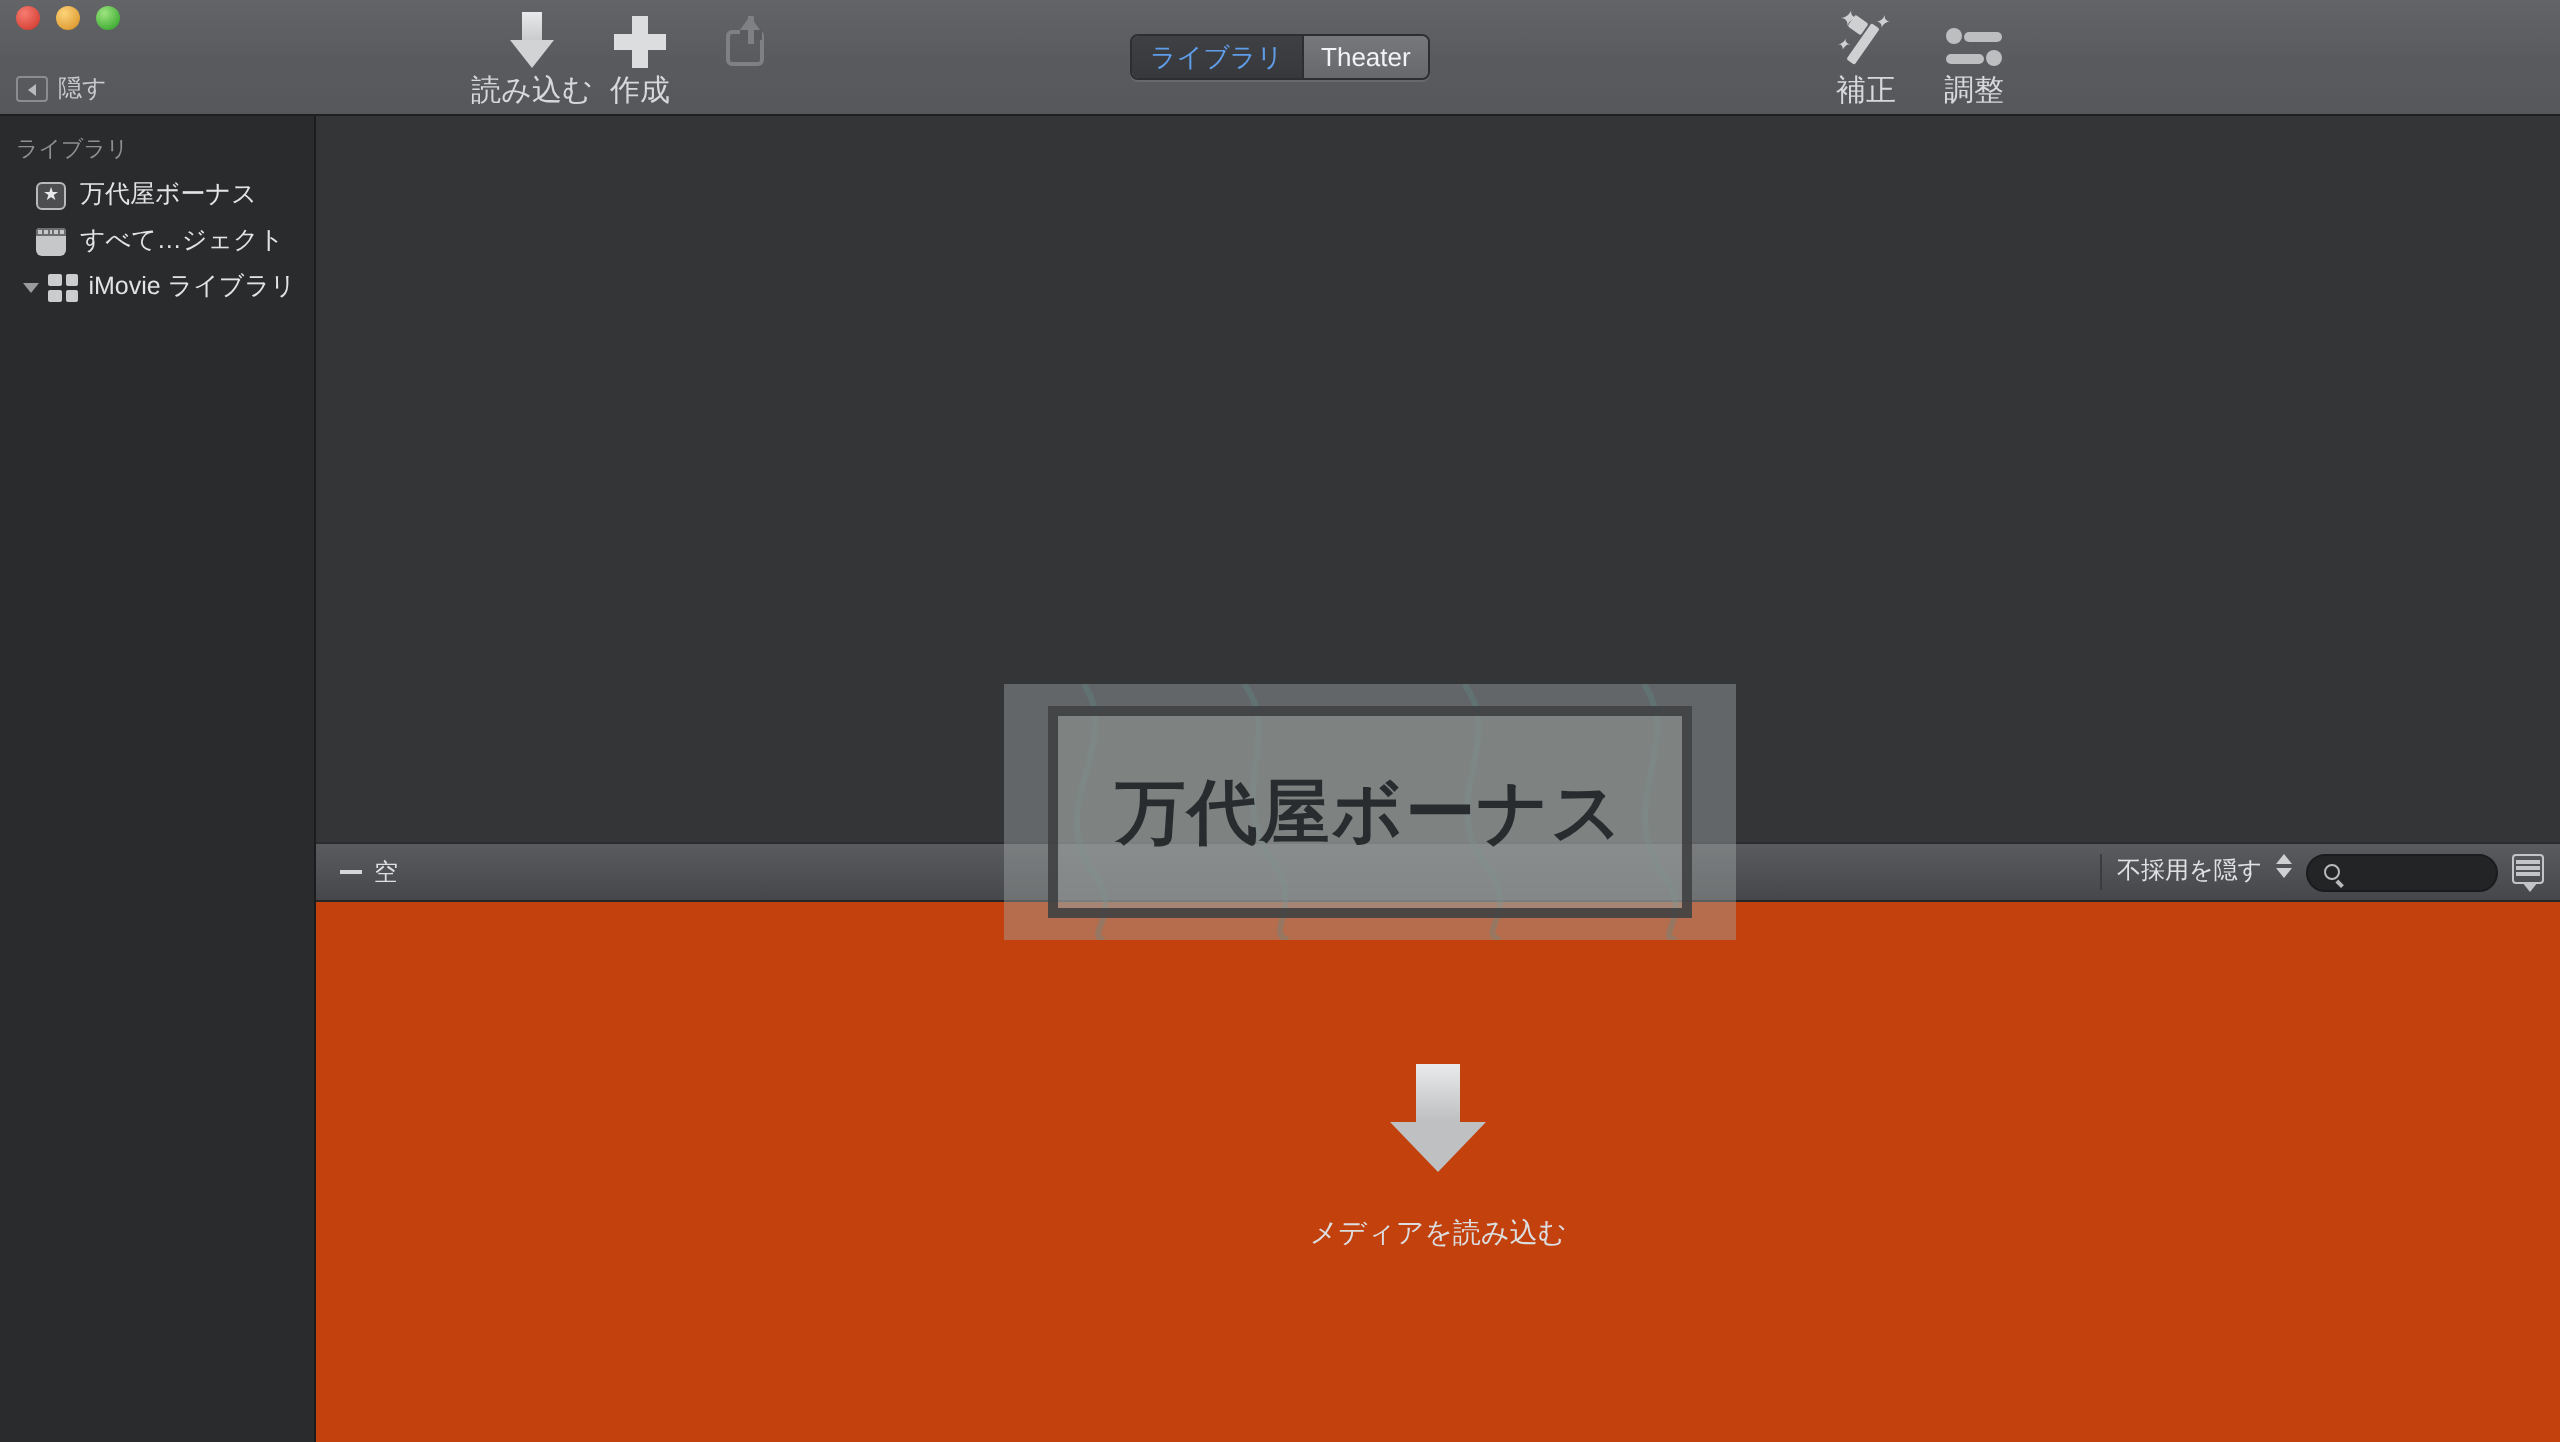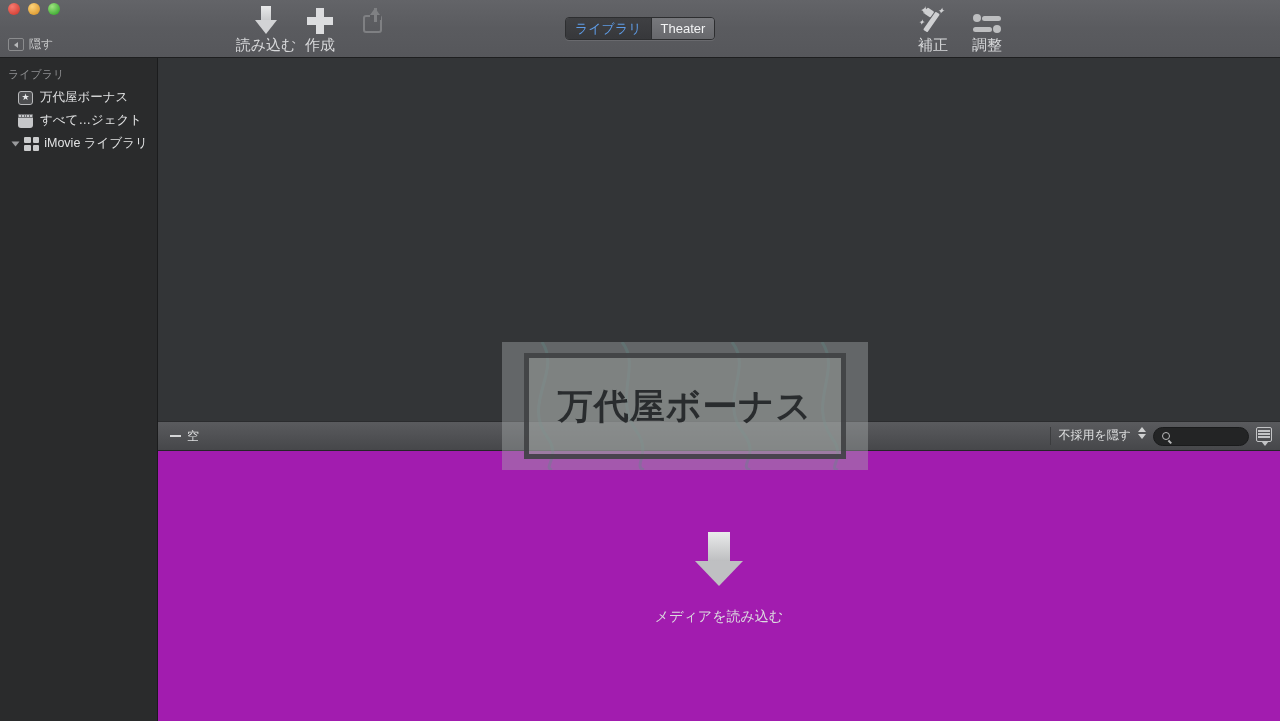--- a/index.html
+++ b/index.html
@@ -180,21 +180,21 @@
     display:flex; flex-direction:column; justify-content:space-evenly; padding:1px 0; position:relative;
   }
   .filmstrip i { height:1.5px; background:#c3c4c6; margin:0 1px; display:block; }
   .filmstrip::after {
     content:""; position:absolute; left:4px; bottom:-5px; width:0; height:0;
     border-left:4px solid transparent; border-right:4px solid transparent; border-top:5px solid #c3c4c6;
   }
 
   .browser {
     position:absolute; left:158px; top:451px; width:1122px; height:270px;
-    background:#a21caf;
+    background:#c2410c;
     display:flex; flex-direction:column; align-items:center; justify-content:center;
   }
   .imp-wrap { display:flex; flex-direction:column; align-items:center; gap:22px; margin-top:-14px; }
   .big-arrow { position:relative; width:48px; height:54px; }
   .big-arrow .shaft {
     position:absolute; left:13px; top:0; width:22px; height:30px;
     background:linear-gradient(to bottom,#e9eaeb,#bcbdbf);
   }
   .big-arrow .head {
     position:absolute; left:0; top:29px; width:0; height:0;

